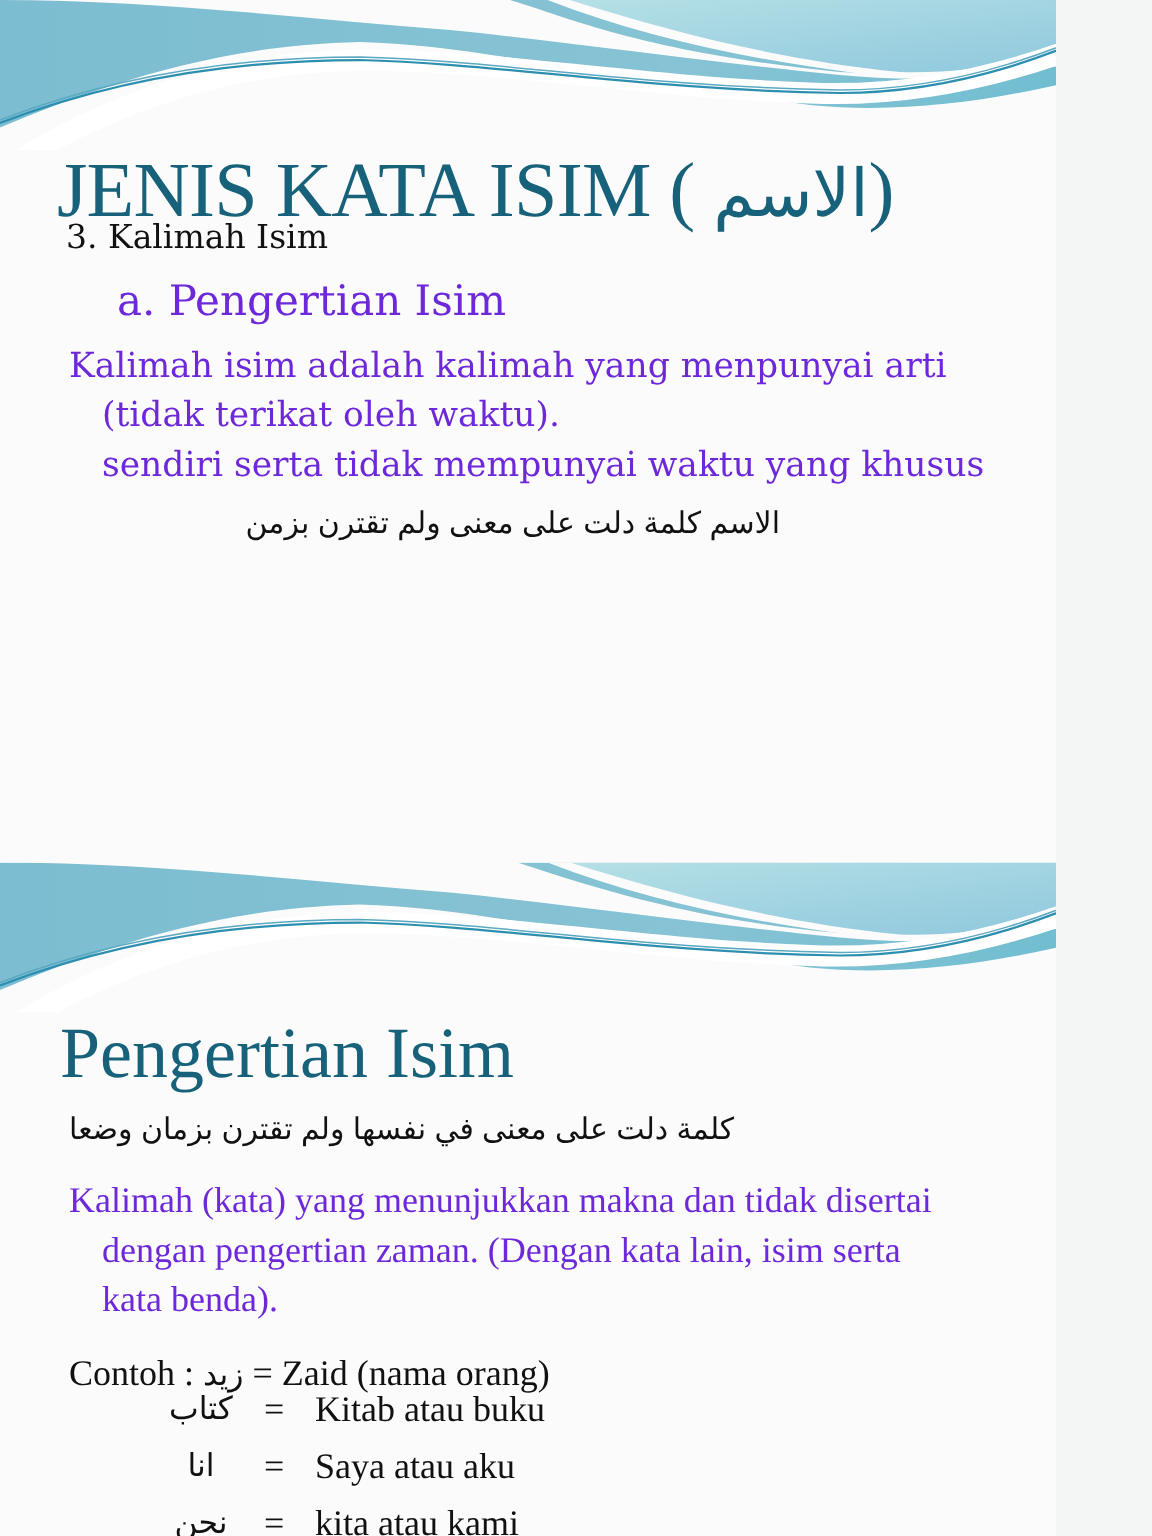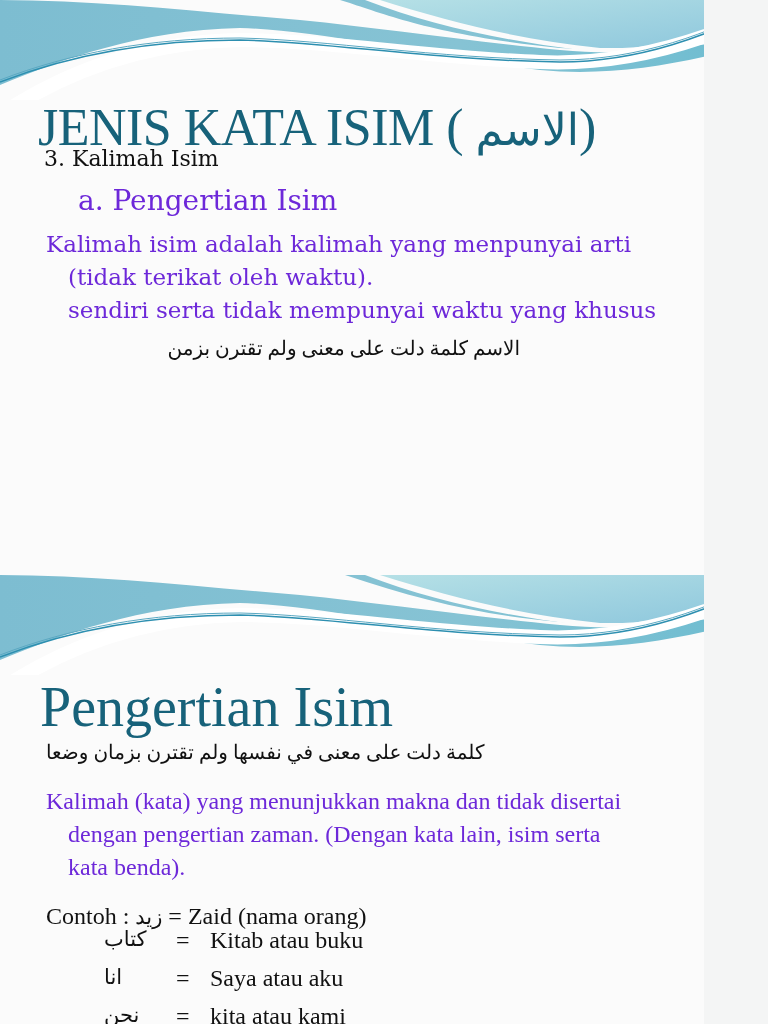--- a/index.html
+++ b/index.html
@@ -33,42 +33,42 @@
     font-weight: normal;
   }
   .body-text {
     position: absolute;
     color: #6d28d9;
     white-space: nowrap;
   }
   .arabic {
     direction: rtl;
     unicode-bidi: embed;
-    font-family: Liberation Serif, serif;
+    font-family: Liberation Sans, sans-serif;
     color: #111;
   }
 
   
   #s1-title { left: 38px; top: 98px; font-size: 52px; letter-spacing: -0.5px; }
   #s1-title .arabic { color: #17627a; font-size: 44px; font-family: "DejaVu Serif", serif; }
   #s1-sub1 { left: 44px; top: 146px; font-size: 22px; font-family: "DejaVu Serif", serif; color:#111; }
   #s1-sub2 { left: 78px; top: 184px; font-size: 28px; font-family: "DejaVu Serif", serif; }
   #s1-para { left: 46px; top: 228px; font-size: 23px; line-height: 33px; font-family: "DejaVu Serif", serif; }
   #s1-para .indent { display: block; padding-left: 22px; }
   #s1-arabic { right: 184px; top: 336px; font-size: 20px; }
 
   
-  #s2-title { left: 40px; top: 100px; font-size: 56px; }
+  #s2-title { left: 40px; top: 100px; font-size: 48px; }
   #s2-arabic { left: 46px; top: 165px; font-size: 20px; }
   #s2-para { left: 46px; top: 210px; font-size: 24px; line-height: 33px; }
   #s2-para .indent { display: block; padding-left: 22px; }
   .ex-row { position: absolute; font-size: 24px; color: #111; white-space: nowrap; }
   .ex-row .arabic { font-size: 21px; }
   #s2-ex0 { left: 46px; top: 328px; }
-  .ex-ar { position: absolute; left: 0; width: 60px; text-align: left; }
+  .ex-ar { position: absolute; left: 0; width: 60px; text-align: center; }
   .ex-eq { position: absolute; left: 72px; }
   .ex-val { position: absolute; left: 106px; }
   #s2-ex1, #s2-ex2, #s2-ex3 { left: 104px; width: 400px; height: 36px; }
   #s2-ex1 { top: 352px; }
   #s2-ex2 { top: 390px; }
   #s2-ex3 { top: 428px; }
 </style>
 </head>
 <body>
 

